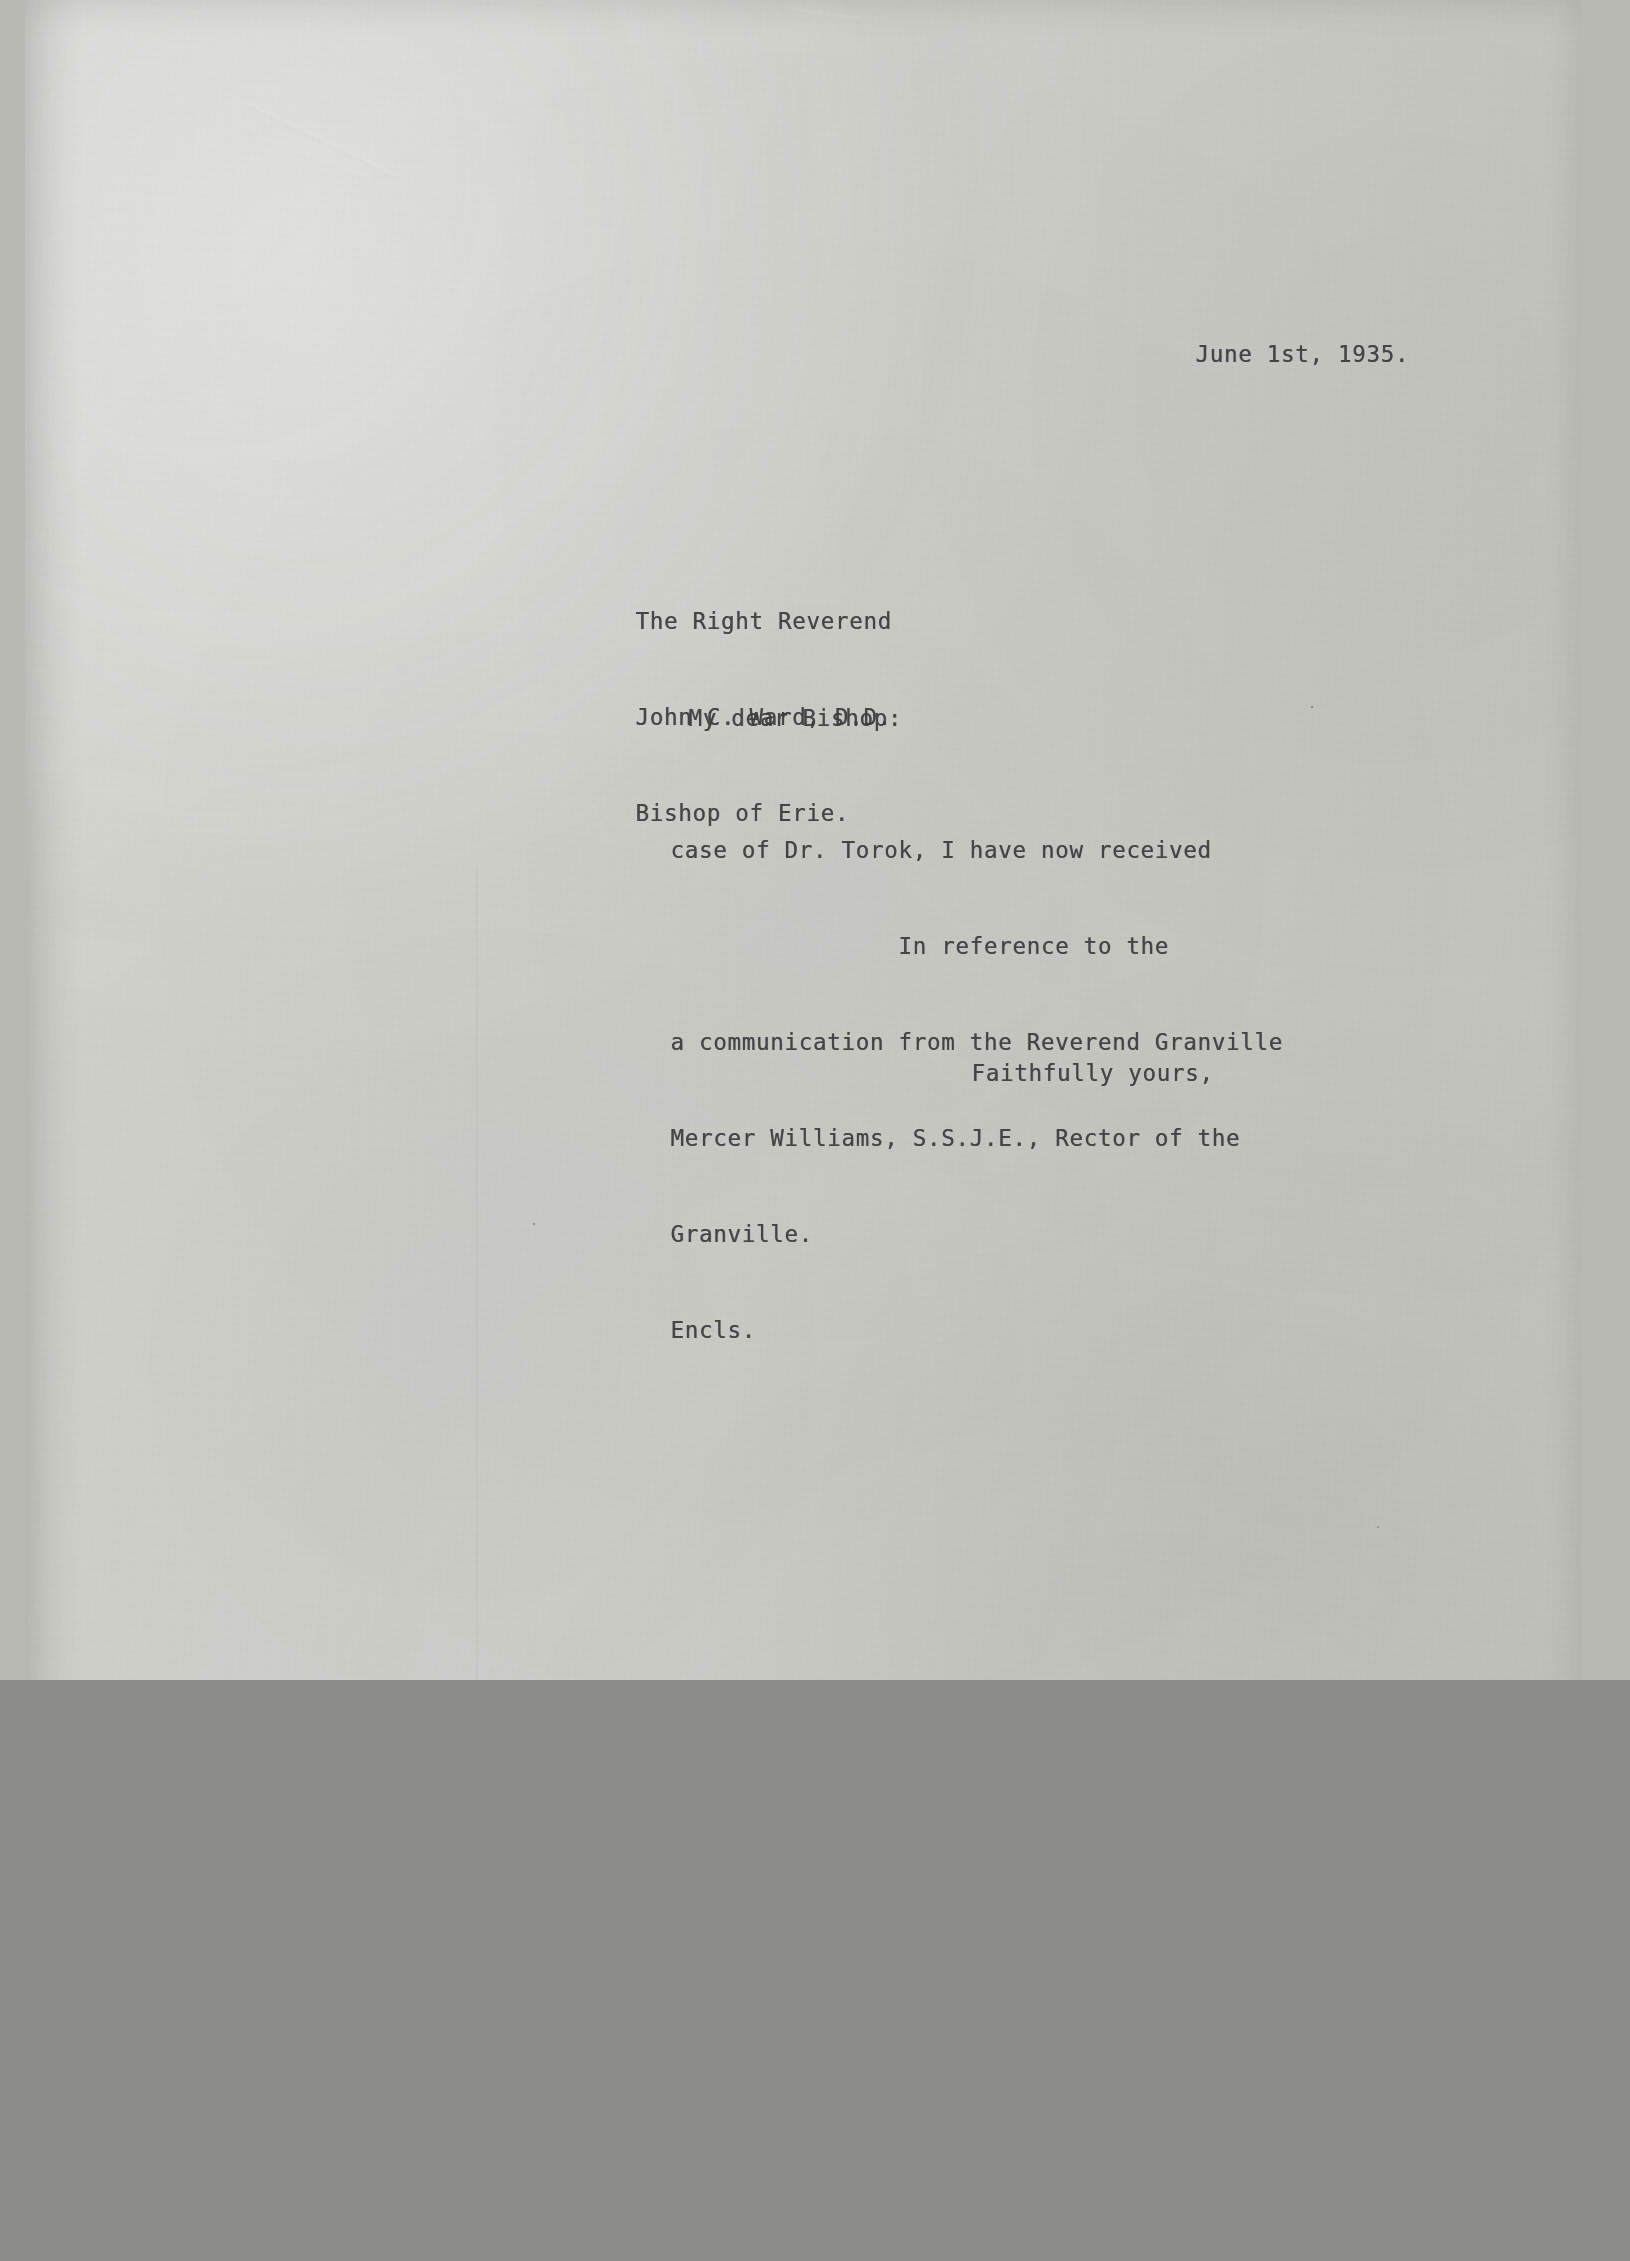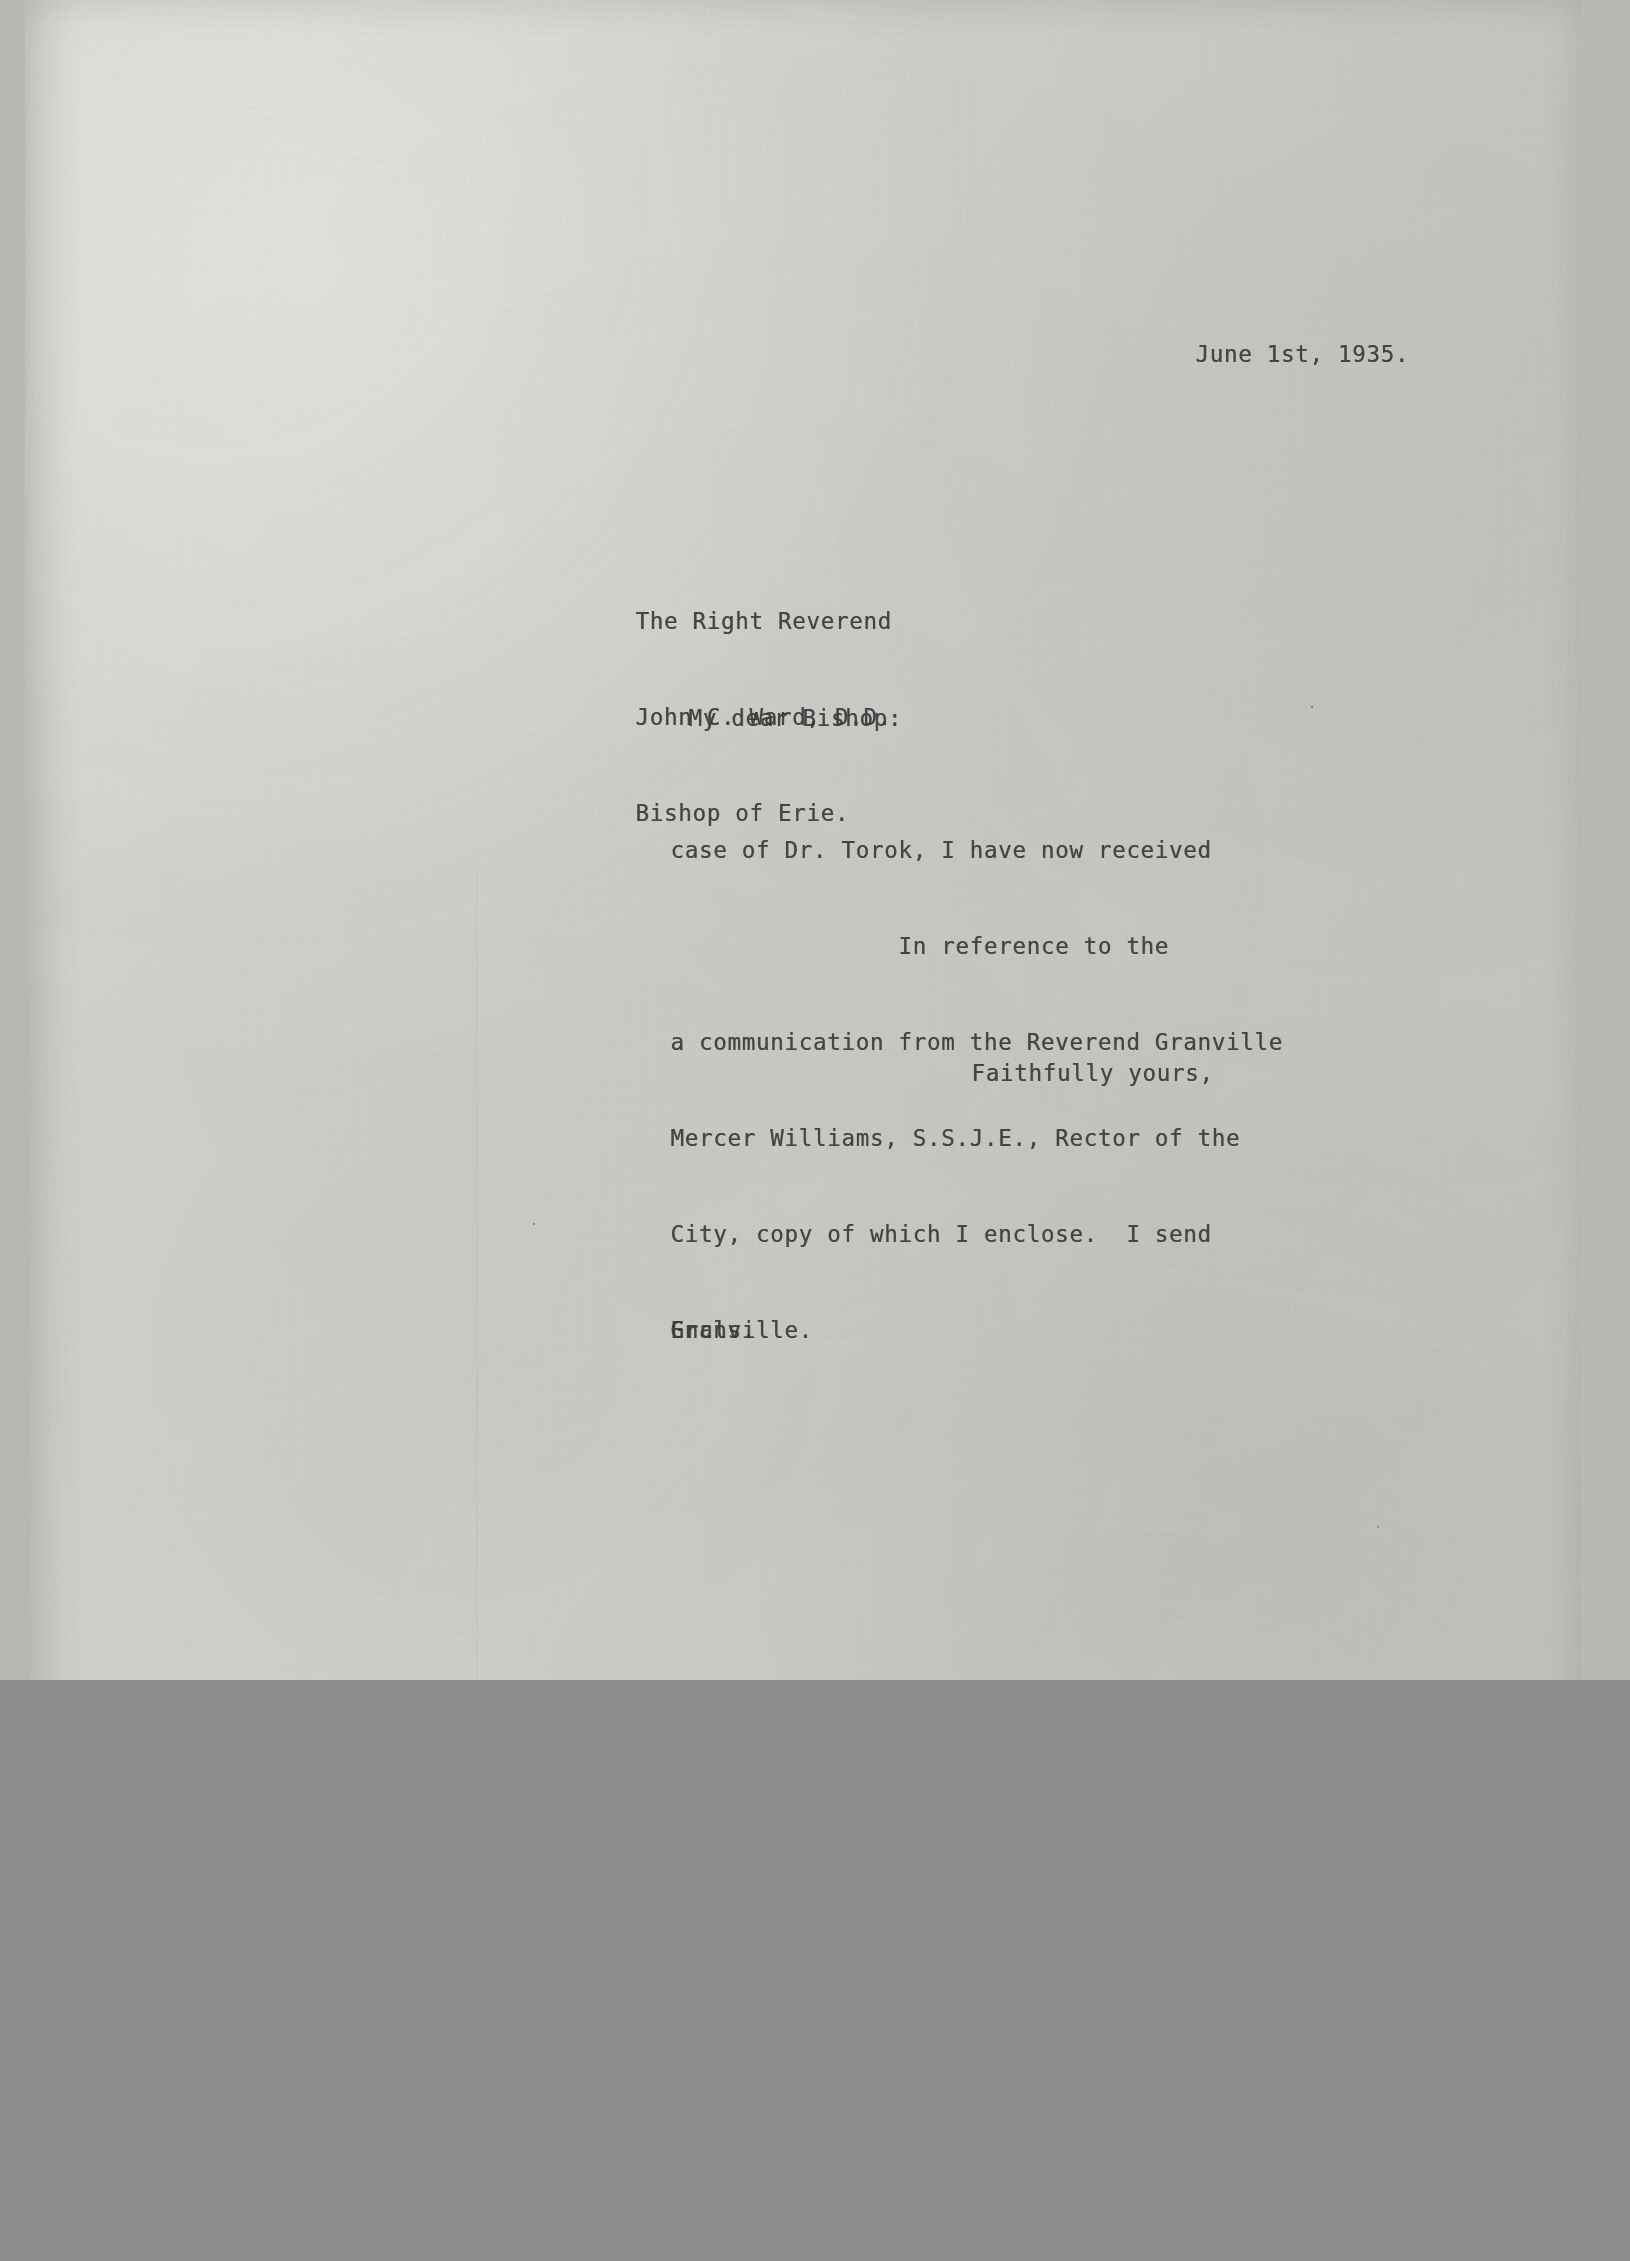--- a/index.html
+++ b/index.html
@@ -179,21 +179,20 @@
       <span class="ln">Bishop of Erie.</span>
     </div>
 
     <div class="typed" id="salutation">My dear Bishop:</div>
 
     <div class="typed" id="body-block">
       <span class="ln">case of Dr. Torok, I have now received</span>
       <span class="ln dark">                In reference to the</span>
       <span class="ln">a communication from the Reverend Granville</span>
       <span class="ln">Mercer Williams, S.S.J.E., Rector of the</span>
-      <span class="ln">City, copy of which I enclose.  I send</span>
       <span class="ln">Granville.</span>
     </div>
 
     <div class="typed" id="closing">Faithfully yours,</div>
 
     <div class="typed" id="enclosures">Encls.</div>
 
     <div class="edge-shadow"></div>
     <div class="edge-shadow-left"></div>
   </div>

